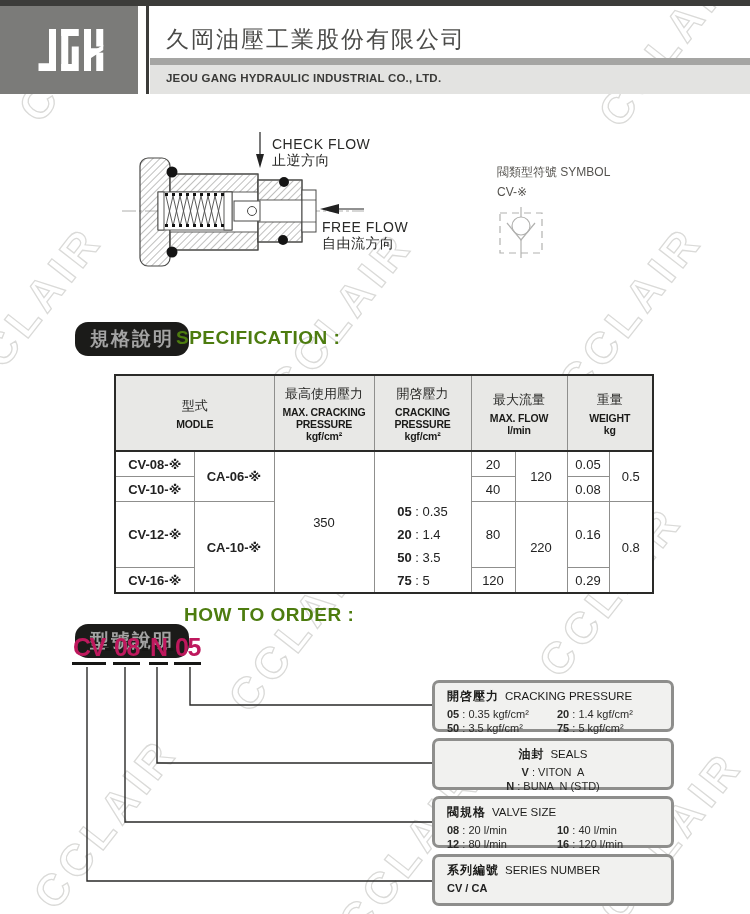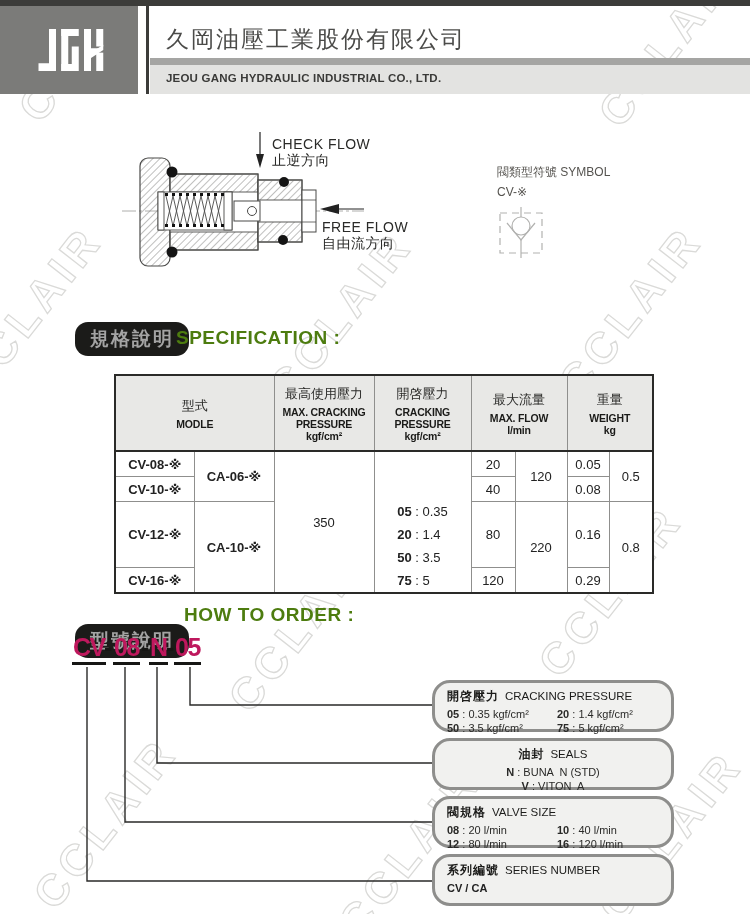--- a/index.html
+++ b/index.html
@@ -51,21 +51,21 @@
              border-bottom:3px solid #161614;padding:0 1px 1px 1px;line-height:28px;z-index:2;}
   .code-dash{top:633px;font-size:25px;font-weight:bold;color:#161614;line-height:28px;z-index:2;}
   .cp1{left:72px;} .cd1{left:104px;} .cp2{left:113px;} .cd2{left:141px;}
   .cp3{left:149px;} .cd3{left:166px;} .cp4{left:174px;}
   
   .overlay{left:0;top:0;width:750px;height:914px;pointer-events:none;}
   .wm{z-index:0;}
   .connectors{z-index:1;}
   
   .order-box{left:432px;width:242px;height:52px;background:#f1f1ef;border:3px solid #8e8e8c;
-             border-radius:18px;z-index:2;padding:5px 12px;box-sizing:border-box;}
+             border-radius:7px;z-index:2;padding:5px 12px;box-sizing:border-box;}
   .ob1{top:680px;} .ob2{top:738px;text-align:center;} .ob3{top:796px;} .ob4{top:854px;}
   .box-title{font-size:11.5px;color:#1c1c1a;margin-bottom:2px;white-space:pre;}
   .box-title b{font-size:12px;letter-spacing:1px;margin-right:6px;}
   .box-grid{display:grid;grid-template-columns:110px 1fr;font-size:11px;line-height:14px;color:#2a2a28;}
   .box-list{font-size:11px;line-height:14px;color:#2a2a28;}
   .box-item{white-space:pre;}
   .box-item b{font-size:11px;}
   .series-code{font-size:11px;font-weight:bold;line-height:15px;}
 </style>
 </head>
@@ -345,22 +345,22 @@
       <div class="box-item"><b>05</b><span> : 0.35 kgf/cm²</span></div>
       <div class="box-item"><b>20</b><span> : 1.4 kgf/cm²</span></div>
       <div class="box-item"><b>50</b><span> : 3.5 kgf/cm²</span></div>
       <div class="box-item"><b>75</b><span> : 5 kgf/cm²</span></div>
     </div>
   </div>
 
   <div class="abs order-box ob2">
     <div class="box-title"><b>油封</b><span>SEALS</span></div>
     <div class="box-list">
+      <div class="box-item"><b>V</b><span> : VITON  A</span></div>
       <div class="box-item"><b>N</b><span> : BUNA  N (STD)</span></div>
-      <div class="box-item"><b>V</b><span> : VITON  A</span></div>
     </div>
   </div>
 
   <div class="abs order-box ob3">
     <div class="box-title"><b>閥規格</b><span>VALVE SIZE</span></div>
     <div class="box-grid">
       <div class="box-item"><b>08</b><span> : 20 l/min</span></div>
       <div class="box-item"><b>10</b><span> : 40 l/min</span></div>
       <div class="box-item"><b>12</b><span> : 80 l/min</span></div>
       <div class="box-item"><b>16</b><span> : 120 l/min</span></div>

